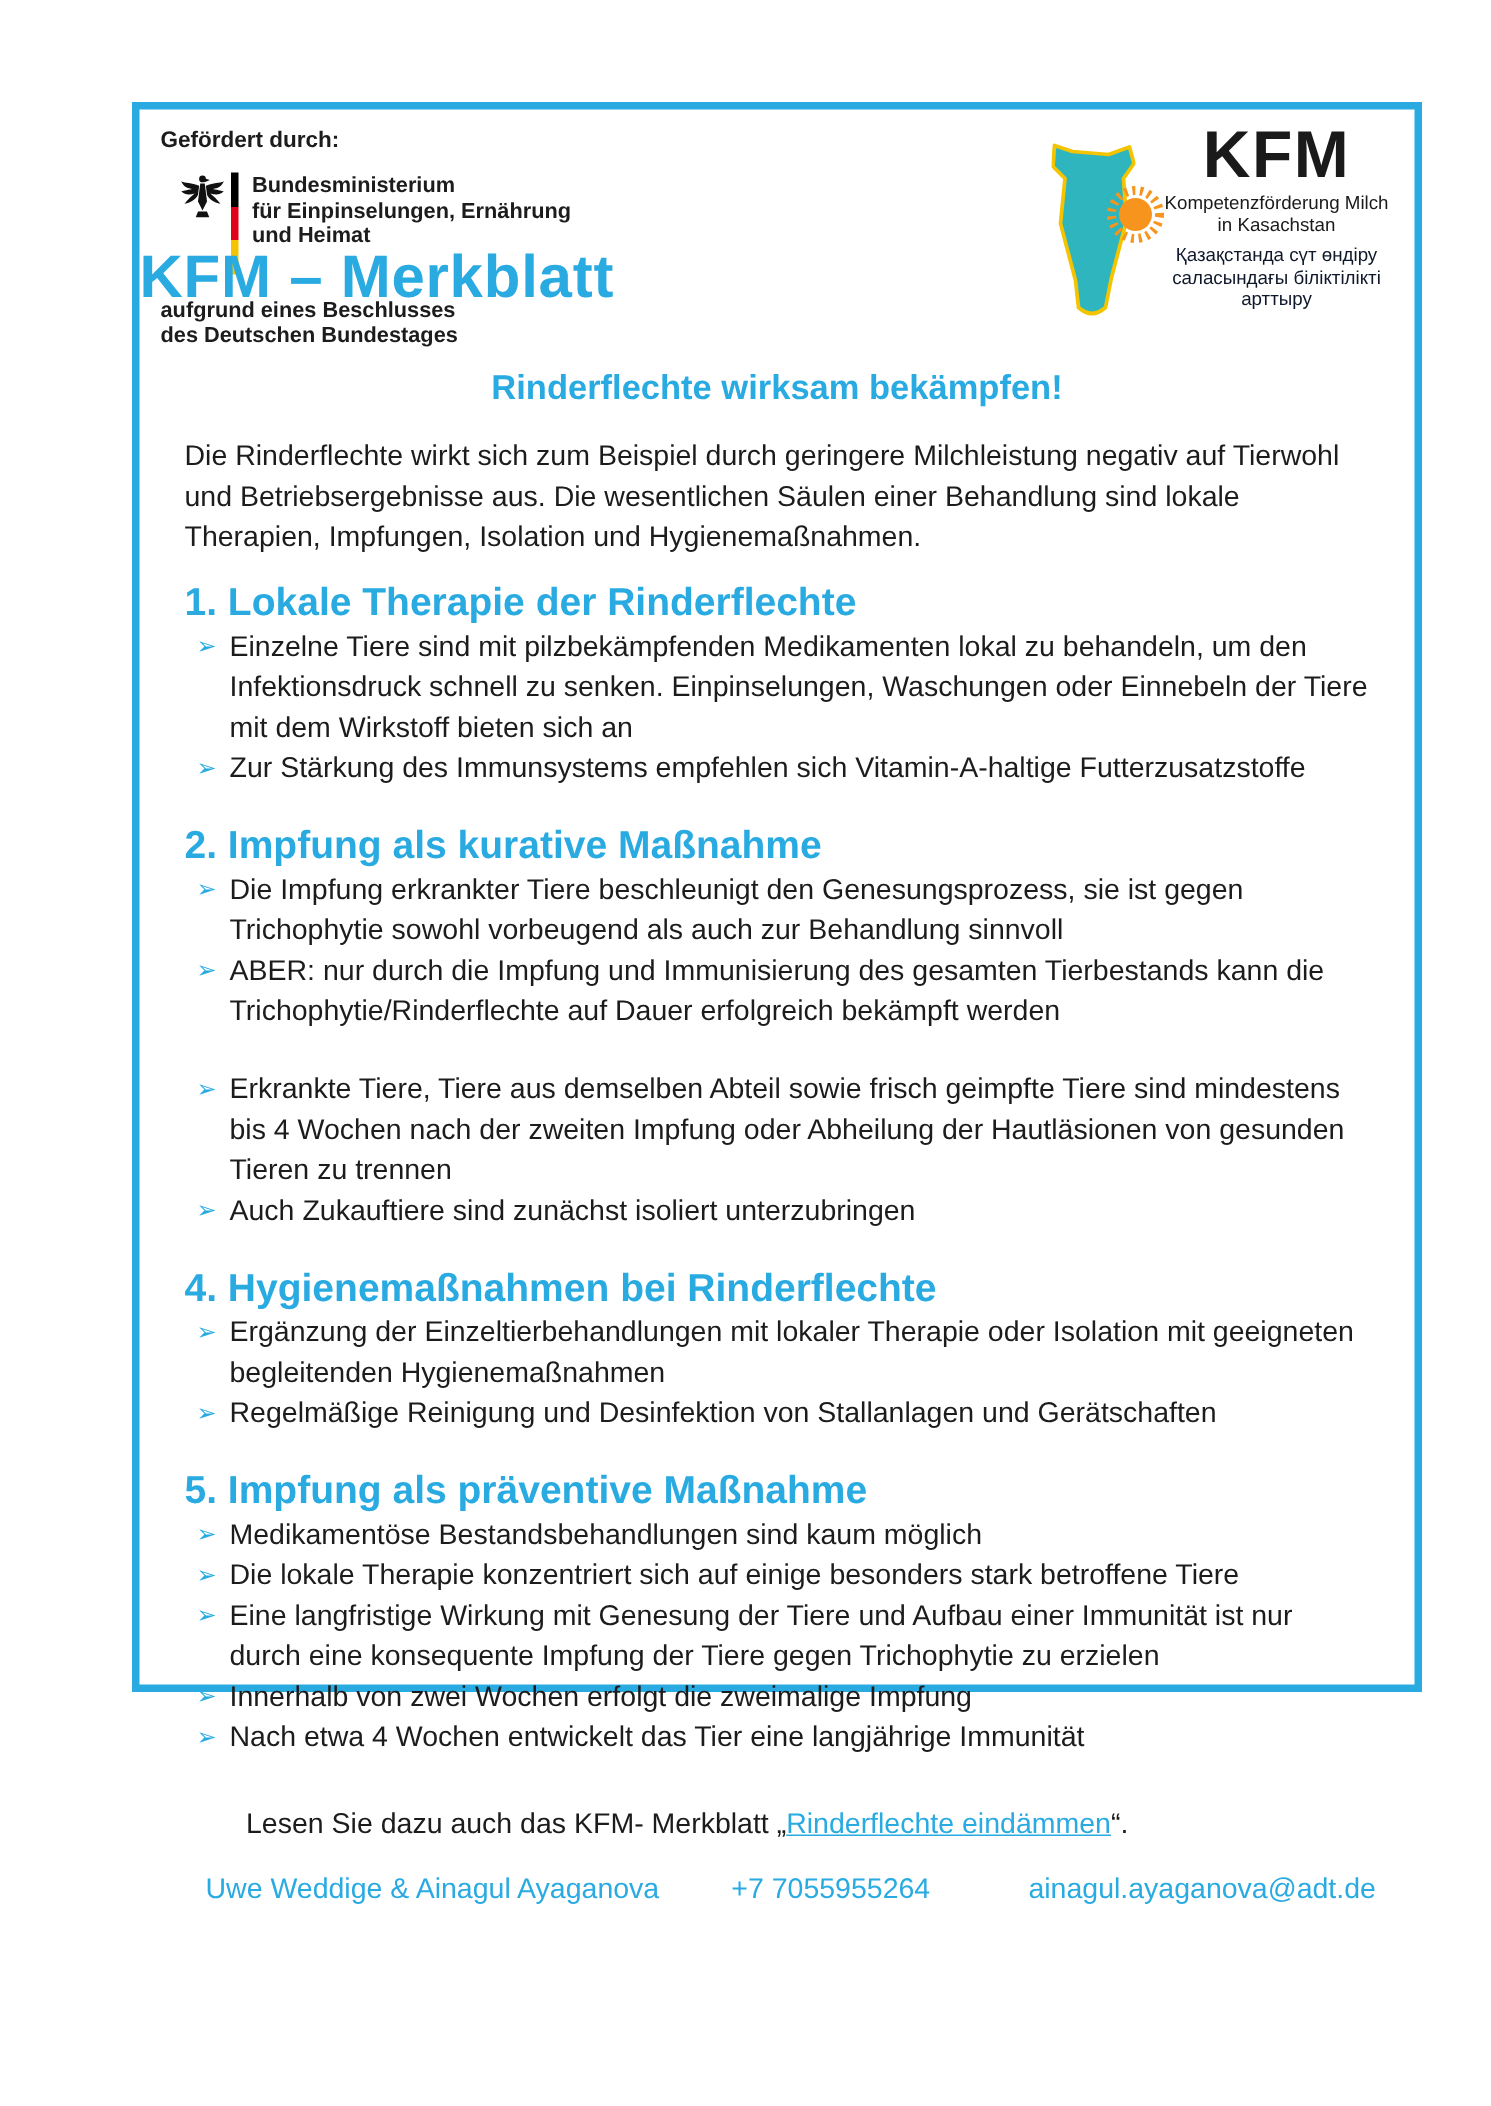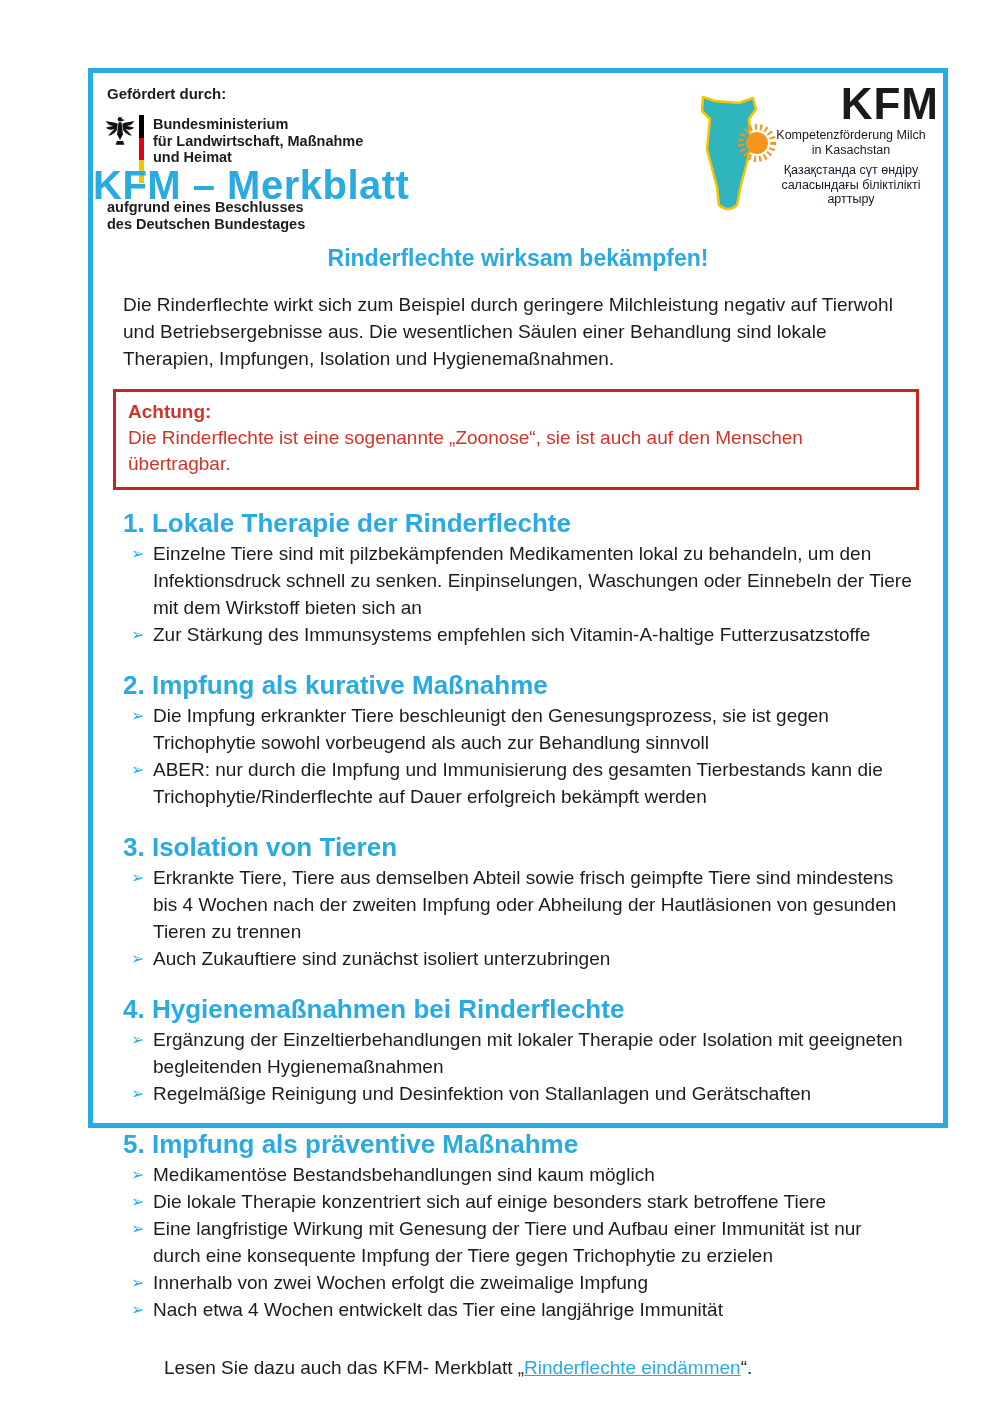--- a/index.html
+++ b/index.html
@@ -8,42 +8,42 @@
     font-family:"Liberation Sans","DejaVu Sans",sans-serif;color:#1c1c1c;
   }
   .sheet{
     position:absolute;left:88px;top:68px;width:860px;height:1060px;
     box-sizing:border-box;border:5px solid #29ABE2;background:#ffffff;
     display:flex;flex-direction:column;
   }
   
   .header{position:relative;height:218px;flex:0 0 auto;}
   .funding-label{position:absolute;left:14px;top:12px;font-size:15px;font-weight:bold;}
-  .bmel{position:absolute;left:12px;top:42px;display:flex;}
+  .bmel{position:absolute;left:27px;top:42px;display:flex;}
   .bmel .eagle{width:30px;height:34px;margin-right:4px;}
   .bmel .stripe{width:5px;height:68px;display:flex;flex-direction:column;margin-right:9px;}
   .bmel .stripe i{flex:1;}
   .stripe .b{background:#000;}
   .stripe .r{background:#e2001a;}
   .stripe .y{background:#f5c400;}
   .bmel .ministry{font-size:14.5px;line-height:16.5px;font-weight:600;padding-top:1px;}
   .decree{position:absolute;left:14px;top:126px;font-size:14.5px;line-height:17px;font-weight:bold;}
   .doc-title{position:absolute;left:0;right:160px;top:90px;text-align:left;
     font-size:40px;font-weight:bold;color:#29ABE2;letter-spacing:0.5px;}
   .doc-subtitle{position:absolute;left:0;right:0;top:172px;text-align:center;
     font-size:23px;font-weight:bold;color:#29ABE2;}
   
   .kfm-logo{position:absolute;left:602px;top:4px;width:244px;height:150px;}
   .kfm-logo .cow{position:absolute;left:6px;top:18px;}
   .kfm-logo .kstripe{position:absolute;left:56px;top:2px;width:6px;height:142px;
     display:flex;flex-direction:column;z-index:2;}
   .kstripe i{flex:1;}
   .kfm-logo .sun{position:absolute;left:38px;top:42px;z-index:1;}
   .kfm-text{position:absolute;left:68px;top:6px;width:176px;text-align:center;}
-  .kfm-acronym{font-size:44px;line-height:42px;font-weight:900;color:#1a1a1a;letter-spacing:1px;text-align:right;}
+  .kfm-acronym{font-size:44px;line-height:42px;font-weight:900;color:#1a1a1a;letter-spacing:1px;}
   .kfm-sub{font-size:12.5px;line-height:14.5px;color:#1a1a1a;margin-top:3px;}
   .kfm-sub-kk{font-size:12.5px;line-height:14.5px;color:#0f172a;margin-top:6px;}
   
   .content{padding:0 30px;flex:1 1 auto;display:flex;flex-direction:column;}
   .intro{font-size:19px;line-height:27px;margin:0 0 17px 0;}
   .warning-box{border:3px solid #c9251d;padding:7px 12px 10px 12px;margin:0 0 21px -10px;
     margin-right:-6px;}
   .warning-title{color:#d0342c;font-weight:bold;font-size:19px;line-height:26px;}
   .warning-text{color:#d0342c;font-size:19px;line-height:26px;}
   .section{margin-bottom:25px;}
@@ -79,21 +79,21 @@
           <path d="M16 34 h8 l2 5 h-12z"></path>
         </g>
       </svg>
       <div class="stripe">
         <i class="b"></i>
           <i class="r"></i>
           <i class="y"></i>
       </div>
       <div class="ministry">
         <div>Bundesministerium</div>
-        <div>für Landwirtschaft, Maßnahme</div>
+        <div>für Einpinselungen, Ernährung</div>
         <div>und Heimat</div>
       </div>
     </div>
 
     <div class="decree">
       <div>aufgrund eines Beschlusses</div>
       <div>des Deutschen Bundestages</div>
     </div>
 
     <div class="doc-title">KFM – Merkblatt</div>
@@ -123,24 +123,20 @@
           <div>саласындағы біліктілікті арттыру</div>
         </div>
       </div>
     </div>
   </div>
 
   <div class="content">
 
     <p class="intro">Die Rinderflechte wirkt sich zum Beispiel durch geringere Milchleistung negativ auf Tierwohl und Betriebsergebnisse aus. Die wesentlichen Säulen einer Behandlung sind lokale Therapien, Impfungen, Isolation und Hygienemaßnahmen.</p>
 
-    <div class="warning-box">
-      <div class="warning-title">Achtung:</div>
-      <div class="warning-text">Die Rinderflechte ist eine sogenannte „Zoonose“, sie ist auch auf den Menschen übertragbar.</div>
-    </div>
 
     <div class="section">
       <div class="section-heading">1. Lokale Therapie der Rinderflechte</div>
       <div class="bullet">
         <span class="marker">➢</span>
         <span class="btext">Einzelne Tiere sind mit pilzbekämpfenden Medikamenten lokal zu behandeln, um den Infektionsdruck schnell zu senken. Einpinselungen, Waschungen oder Einnebeln der Tiere mit dem Wirkstoff bieten sich an</span>
       </div>
       <div class="bullet">
         <span class="marker">➢</span>
         <span class="btext">Zur Stärkung des Immunsystems empfehlen sich Vitamin-A-haltige Futterzusatzstoffe</span>
@@ -153,21 +149,20 @@
         <span class="marker">➢</span>
         <span class="btext">Die Impfung erkrankter Tiere beschleunigt den Genesungsprozess, sie ist gegen Trichophytie sowohl vorbeugend als auch zur Behandlung sinnvoll</span>
       </div>
       <div class="bullet">
         <span class="marker">➢</span>
         <span class="btext">ABER: nur durch die Impfung und Immunisierung des gesamten Tierbestands kann die Trichophytie/Rinderflechte auf Dauer erfolgreich bekämpft werden</span>
       </div>
     </div>
 
     <div class="section">
-      <div class="section-heading">3. Isolation von Tieren</div>
       <div class="bullet">
         <span class="marker">➢</span>
         <span class="btext">Erkrankte Tiere, Tiere aus demselben Abteil sowie frisch geimpfte Tiere sind mindestens bis 4 Wochen nach der zweiten Impfung oder Abheilung der Hautläsionen von gesunden Tieren zu trennen</span>
       </div>
       <div class="bullet">
         <span class="marker">➢</span>
         <span class="btext">Auch Zukauftiere sind zunächst isoliert unterzubringen</span>
       </div>
     </div>
 

